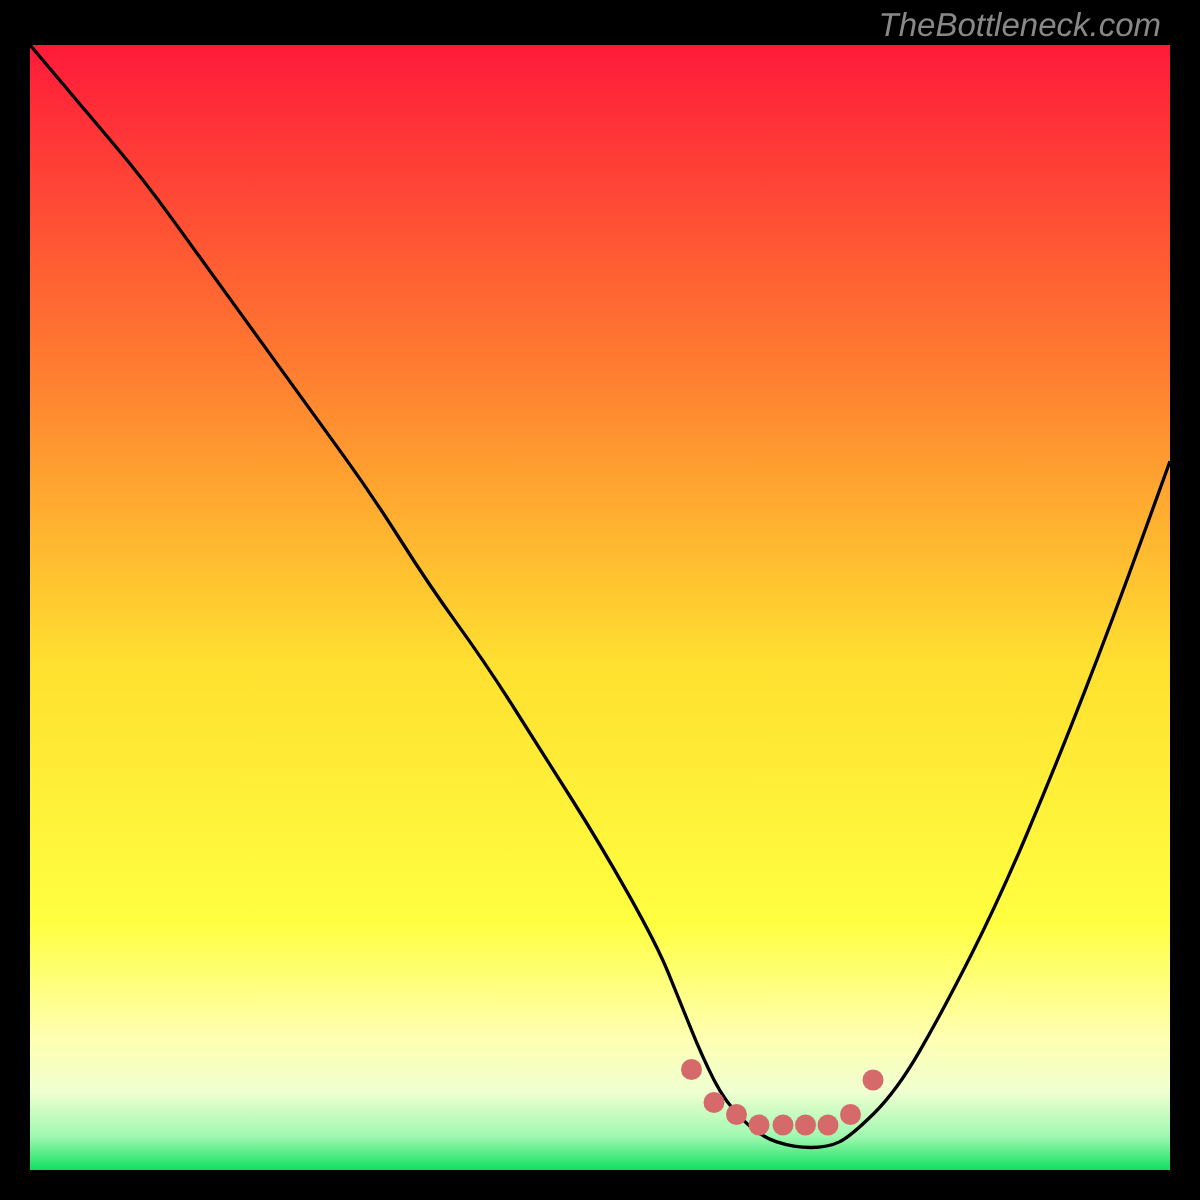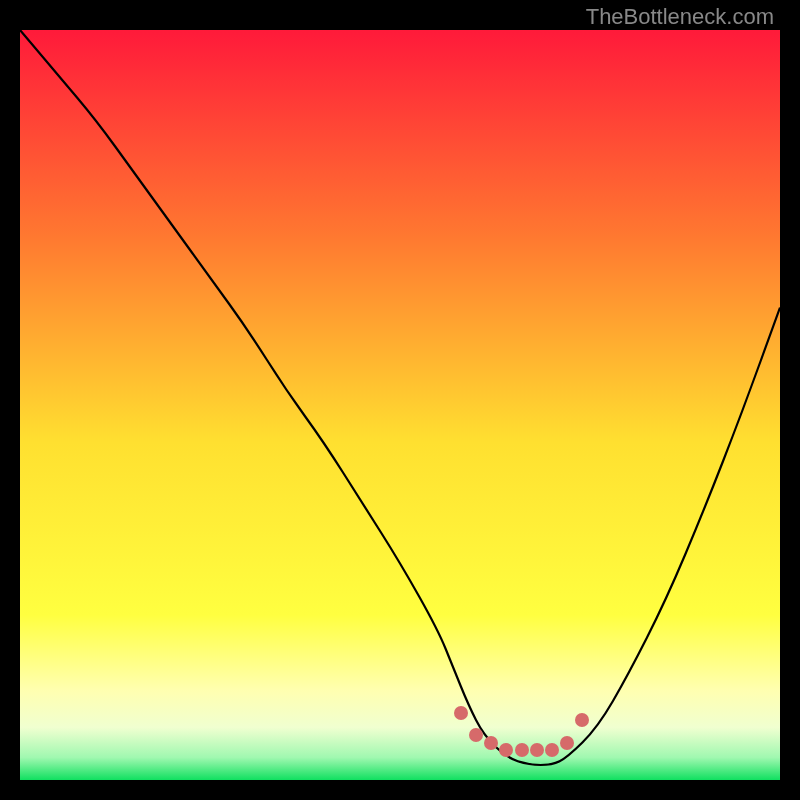--- a/index.html
+++ b/index.html
@@ -1,17 +1,17 @@
 <!DOCTYPE html>
 <html><head>
 <meta charset="utf-8">
 <style>
   * { margin: 0; padding: 0; box-sizing: border-box; }
   body { width: 800px; height: 800px; overflow: hidden; background: #000; font-family: Arial, sans-serif; }
-  .container { position: relative; width: 784px; height: 800px; }
+  .container { position: relative; width: 784px; height: 800px; font-style: italic; }
   .watermark { position: absolute; top: 4px; right: 10px; color: #888; font-size: 22px; font-weight: 500; z-index: 10; }
   .plot-area { position: absolute; left: 20px; top: 30px; width: 760px; height: 750px; overflow: hidden; }
   .gradient-bg { position: absolute; left: 0; top: 0; width: 760px; height: 750px; }
   svg.curve { position: absolute; left: 0; top: 0; width: 760px; height: 750px; }
   .pip { position: absolute; width: 14px; height: 14px; border-radius: 50%; background: #d66a6a; transform: translate(-50%, -50%); }
 </style>
 </head>
 <body>
 
 <div class="container">

